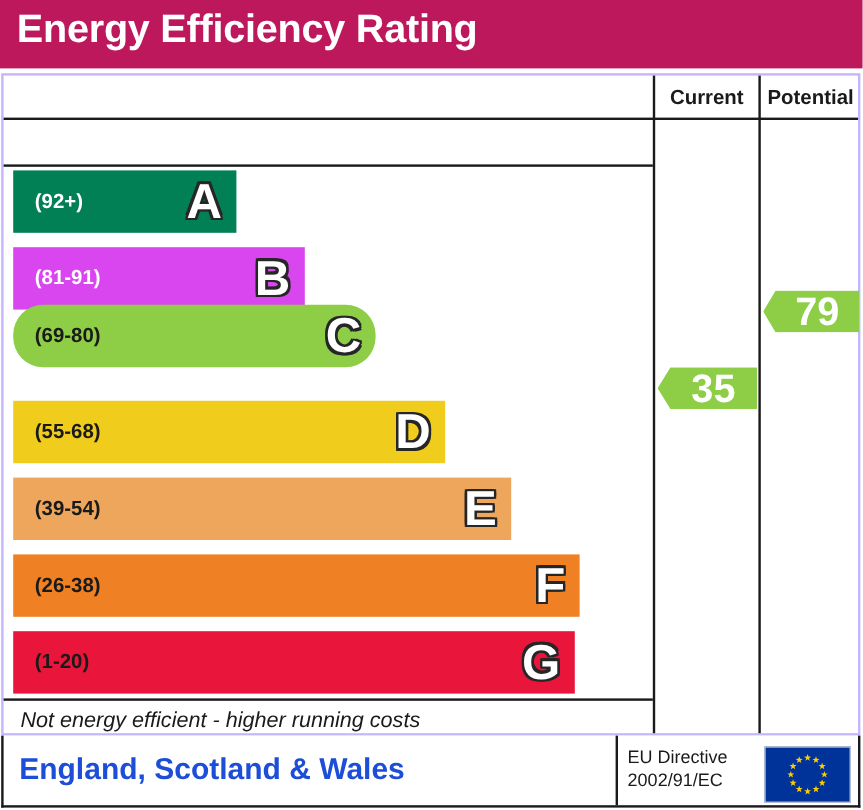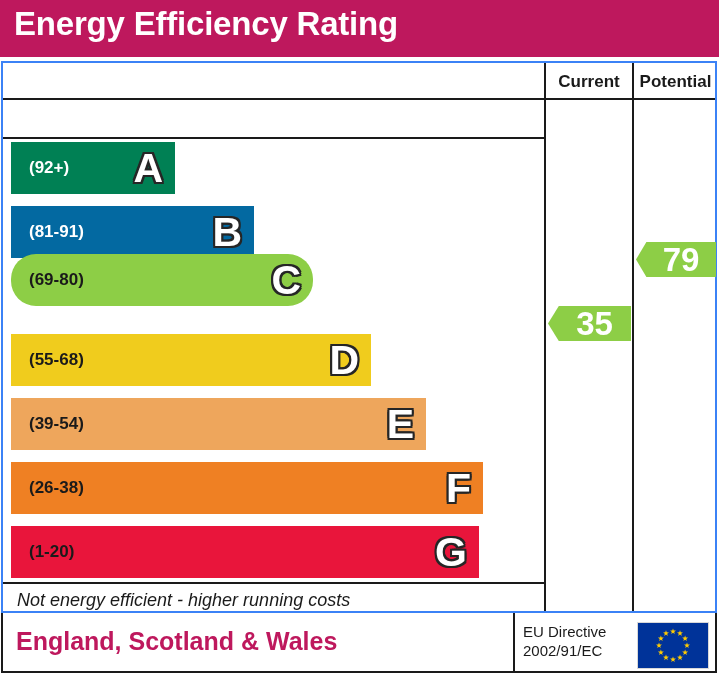--- a/index.html
+++ b/index.html
@@ -31,21 +31,21 @@
     color:#ffffff;
     letter-spacing:-0.2px;
     white-space:nowrap;
   }
 
   
   .frame{
     position:absolute;
     left:1px; top:61px;
     width:716px; height:552px;
-    border:2px solid #3b82f6;
+    border:2px solid #c4b5fd;
     box-sizing:border-box;
     background:#ffffff;
   }
 
   
   .vdiv{
     position:absolute;
     top:0; bottom:0;
     width:2px;
     background:#1a1a1a;
@@ -149,21 +149,21 @@
     border:2px solid #1a1a1a;
     border-top:none;
     box-sizing:border-box;
     background:#ffffff;
   }
   .footer-region{
     position:absolute;
     left:13px; top:14px;
     font-size:25px;
     font-weight:bold;
-    color:#be185d;
+    color:#1d4ed8;
     white-space:nowrap;
   }
   .footer-vdiv{
     position:absolute;
     top:0; bottom:0; left:510px;
     width:2px; background:#1a1a1a;
   }
   .footer-directive{
     position:absolute;
     left:520px; top:10px;
@@ -196,25 +196,25 @@
       <div class="col-head current">Current</div>
       <div class="col-head potential">Potential</div>
     </div>
 
     <div class="vdiv c1"></div>
     <div class="vdiv c2"></div>
 
     <div class="cap-divider top"></div>
 
     <div id="bands-layer">
-        <div class="band" style="top: 79px; width: 164px; background: rgb(0, 128, 84);">
+        <div class="band" style="top: 79px; width: 186px; background: rgb(0, 128, 84);">
           <span class="band-range" style="color: rgb(255, 255, 255);">(92+)</span>
           <span class="band-letter">A</span>
         </div>
-        <div class="band" style="top: 143px; width: 243px; background: #0369a1;">
+        <div class="band" style="top: 143px; width: 243px; background: #d946ef;">
           <span class="band-range" style="color: rgb(255, 255, 255);">(81-91)</span>
           <span class="band-letter">B</span>
         </div>
         <div class="band" style="top: 191px; width: 302px; background: rgb(141, 206, 70); border-radius: 25px;">
           <span class="band-range" style="color: rgb(26, 26, 26);">(69-80)</span>
           <span class="band-letter">C</span>
         </div>
         <div class="band" style="top: 271px; width: 360px; background: rgb(240, 204, 29);">
           <span class="band-range" style="color: rgb(26, 26, 26);">(55-68)</span>
           <span class="band-letter">D</span>

